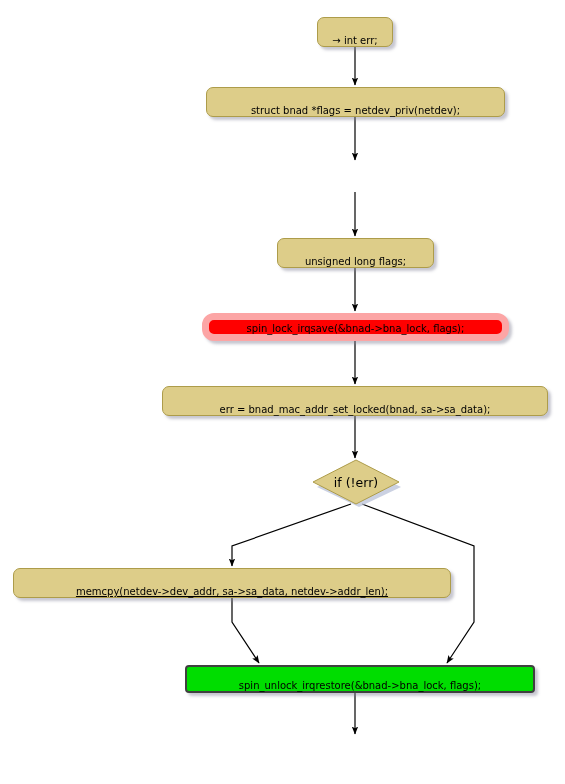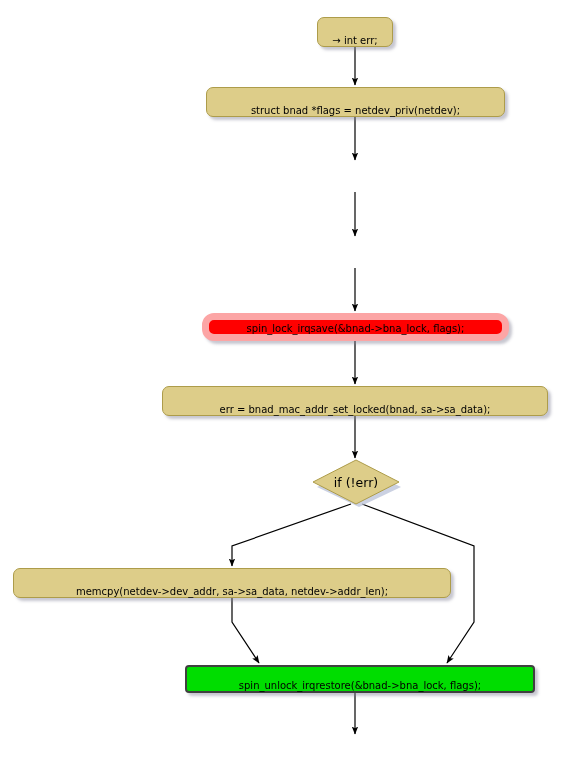--- a/index.html
+++ b/index.html
@@ -104,38 +104,41 @@
 
   <div class="node terminal" style="left:317px; top:17px; width:76px; height:30px;">
     <span>→ int err;</span>
   </div>
 
   <div class="node activity" style="left:206px; top:87px; width:299px; height:30px;">
     <span>struct bnad *flags = netdev_priv(netdev);</span>
   </div>
 
 
+  <div class="node activity" style="left:277px; top:238px; width:157px; height:30px;">
+    <span>unsigned long flags;</span>
+  </div>
 
   <div class="node critical" style="left:202px; top:313px; width:307px; height:28px;">
     <span>spin_lock_irqsave(&amp;bnad-&gt;bna_lock, flags);</span>
   </div>
 
   <div class="node activity" style="left:162px; top:386px; width:386px; height:30px;">
     <span>err = bnad_mac_addr_set_locked(bnad, sa-&gt;sa_data);</span>
   </div>
 
   <div class="diamond-wrap" style="left:312px; top:460px; width:88px; height:44px;">
     <svg width="88" height="44" viewBox="0 0 88 44" xmlns="http://www.w3.org/2000/svg">
       <polygon points="44,4 86,24 44,44 2,24" fill="#B9C2D8" opacity="0.75" transform="translate(3,3)"></polygon>
       <polygon points="44,0 87,22 44,44 1,22" fill="#DDCD89" stroke="#AD9C4A" stroke-width="1"></polygon>
     </svg>
     <div class="diamond-label">if (!err)</div>
   </div>
 
-  <div class="node activity" style="left:13px; top:568px; width:438px; height:30px;">
+  <div class="node activity" style="left:13px; top:568px; width:438px; height:30px;text-decoration:underline;">
     <span>memcpy(netdev-&gt;dev_addr, sa-&gt;sa_data, netdev-&gt;addr_len);</span>
   </div>
 
   <div class="node ok" style="left:185px; top:665px; width:350px; height:28px;">
     <span>spin_unlock_irqrestore(&amp;bnad-&gt;bna_lock, flags);</span>
   </div>
 
 
 </div>
 

